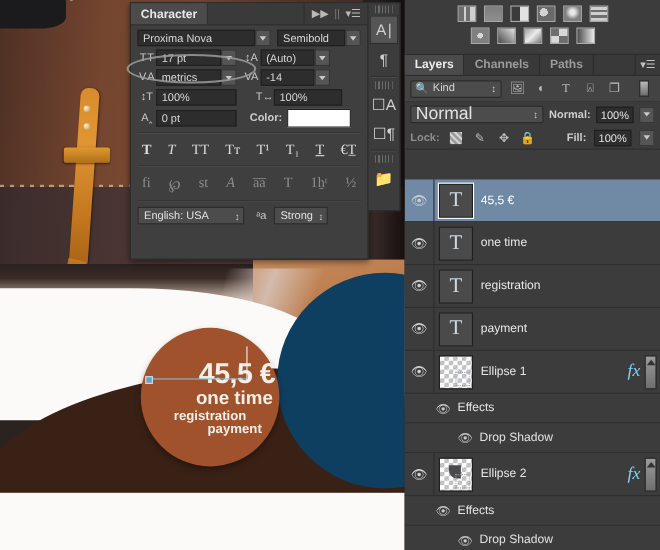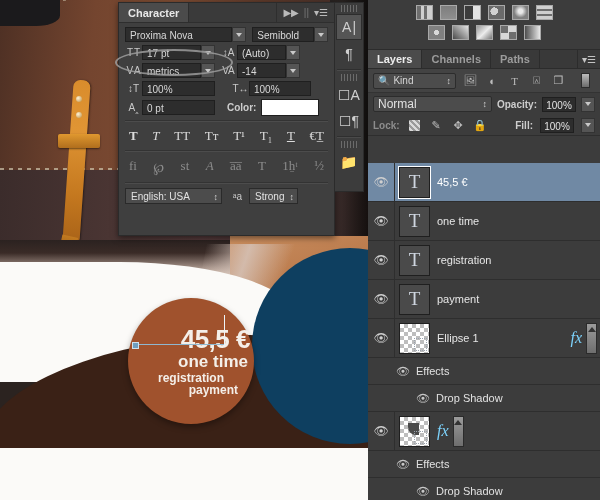--- a/index.html
+++ b/index.html
@@ -128,21 +128,21 @@
 
   .kind-row{height:23px;display:flex;align-items:center;padding:0 5px;gap:7px;background:#434343;
       border-bottom:1px solid #333;}
   .kind-sel{width:83px;height:16px;background:#4c4c4c;border:1px solid #2c2c2c;border-radius:2px;
       display:flex;align-items:center;padding:0 4px;font-size:10px;color:#d5d5d5;position:relative;box-sizing:border-box;}
   .kind-sel:after{content:"\2195";position:absolute;right:4px;color:#cfcfcf;font-size:9px;}
   .kf{width:15px;height:15px;color:#bcbcbc;font-size:11px;display:flex;align-items:center;justify-content:center;}
 
   .mode-row{height:22px;display:flex;align-items:center;padding:0 5px;gap:5px;background:#3c3c3c;}
   .mode-sel{flex:1;height:16px;background:#4c4c4c;border:1px solid #2c2c2c;border-radius:2px;
-      display:flex;align-items:center;padding:0 4px;font-size:12px;color:#e0e0e0;position:relative;box-sizing:border-box;}
+      display:flex;align-items:center;padding:0 4px;font-size:16px;color:#e0e0e0;position:relative;box-sizing:border-box;}
   .mode-sel:after{content:"\2195";position:absolute;right:4px;color:#cfcfcf;font-size:9px;}
   .lbl{font-size:10px;font-weight:bold;color:#cdcdcd;}
   .numfld{width:34px;height:15px;background:#2d2d2d;border:1px solid #1f1f1f;color:#e2e2e2;
       font-size:10px;line-height:15px;text-align:center;box-sizing:border-box;}
   .lock-row{height:20px;display:flex;align-items:center;padding:0 5px;gap:7px;background:#3c3c3c;
       border-bottom:1px solid #2e2e2e;}
 
   .layers{position:absolute;left:0;top:163px;width:232px;height:337px;overflow:hidden;background:#3c3c3c;}
   .lrow{height:38px;display:flex;align-items:center;border-bottom:1px solid #2e2e2e;position:relative;
       background:#3c3c3c;}
@@ -360,21 +360,21 @@
       <span class="kf" style="font-family:'Liberation Serif',serif">T</span>
       <span class="kf">⍓</span>
       <span class="kf">❐</span>
       <span class="kf" style="margin-left:auto;margin-right:2px">
         <span style="display:inline-block;width:7px;height:13px;background:linear-gradient(180deg,#bcbcbc,#6b6b6b);border:1px solid #2c2c2c"></span>
       </span>
     </div>
 
     <div class="mode-row">
       <div class="mode-sel">Normal</div>
-      <span class="lbl">Opacity:</span>
+      <span class="lbl">Normal:</span>
       <div class="numfld">100%</div>
       <div class="drop"></div>
     </div>
 
     <div class="lock-row">
       <span class="lbl" style="color:#8d8d8d">Lock:</span>
       <span class="kf">
         <span style="display:inline-block;width:11px;height:11px;
           background:linear-gradient(45deg,#9a9a9a 25%,#d9d9d9 25% 50%,#9a9a9a 50% 75%,#d9d9d9 75%);
           background-size:6px 6px"></span>
@@ -437,20 +437,21 @@
         <div class="sub-name">Drop Shadow</div>
       </div>
 
       <div class="lrow">
         <div class="eye">👁</div>
         <div class="lsep"></div>
         <div class="thumb chk">
           <span style="position:absolute;left:8px;top:6px;width:11px;height:12px;background:#4a4a4a;border-radius:0 0 0 8px"></span>
           <span class="corner"></span>
         </div>
+        <div class="lname">Ellipse 2</div>
         <div class="fx">fx</div>
         <div class="exp"></div>
       </div>
       <div class="sub">
         <div class="eye" style="margin-left:22px">👁</div>
         <div class="sub-name">Effects</div>
       </div>
       <div class="sub">
         <div class="eye" style="margin-left:42px">👁</div>
         <div class="sub-name">Drop Shadow</div>

